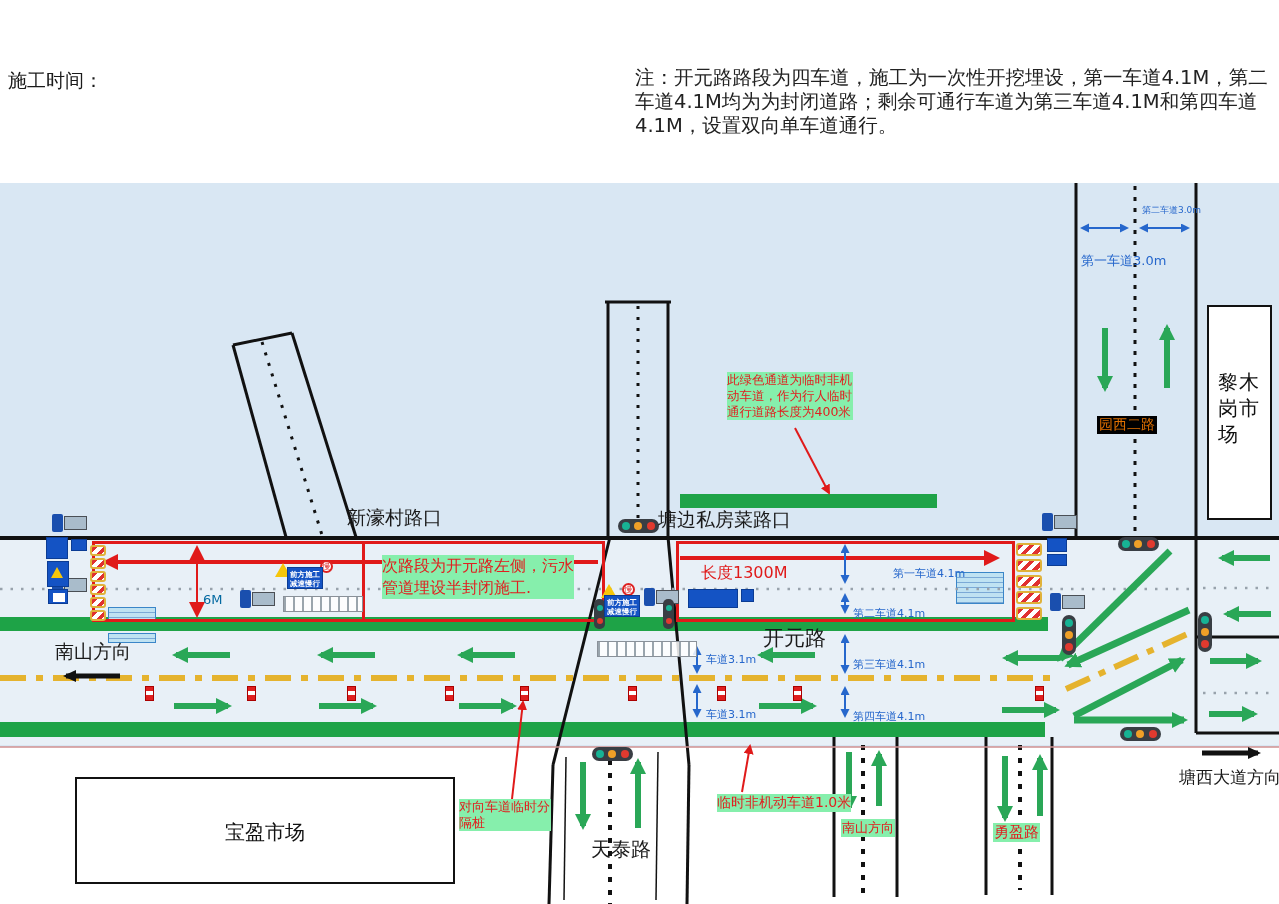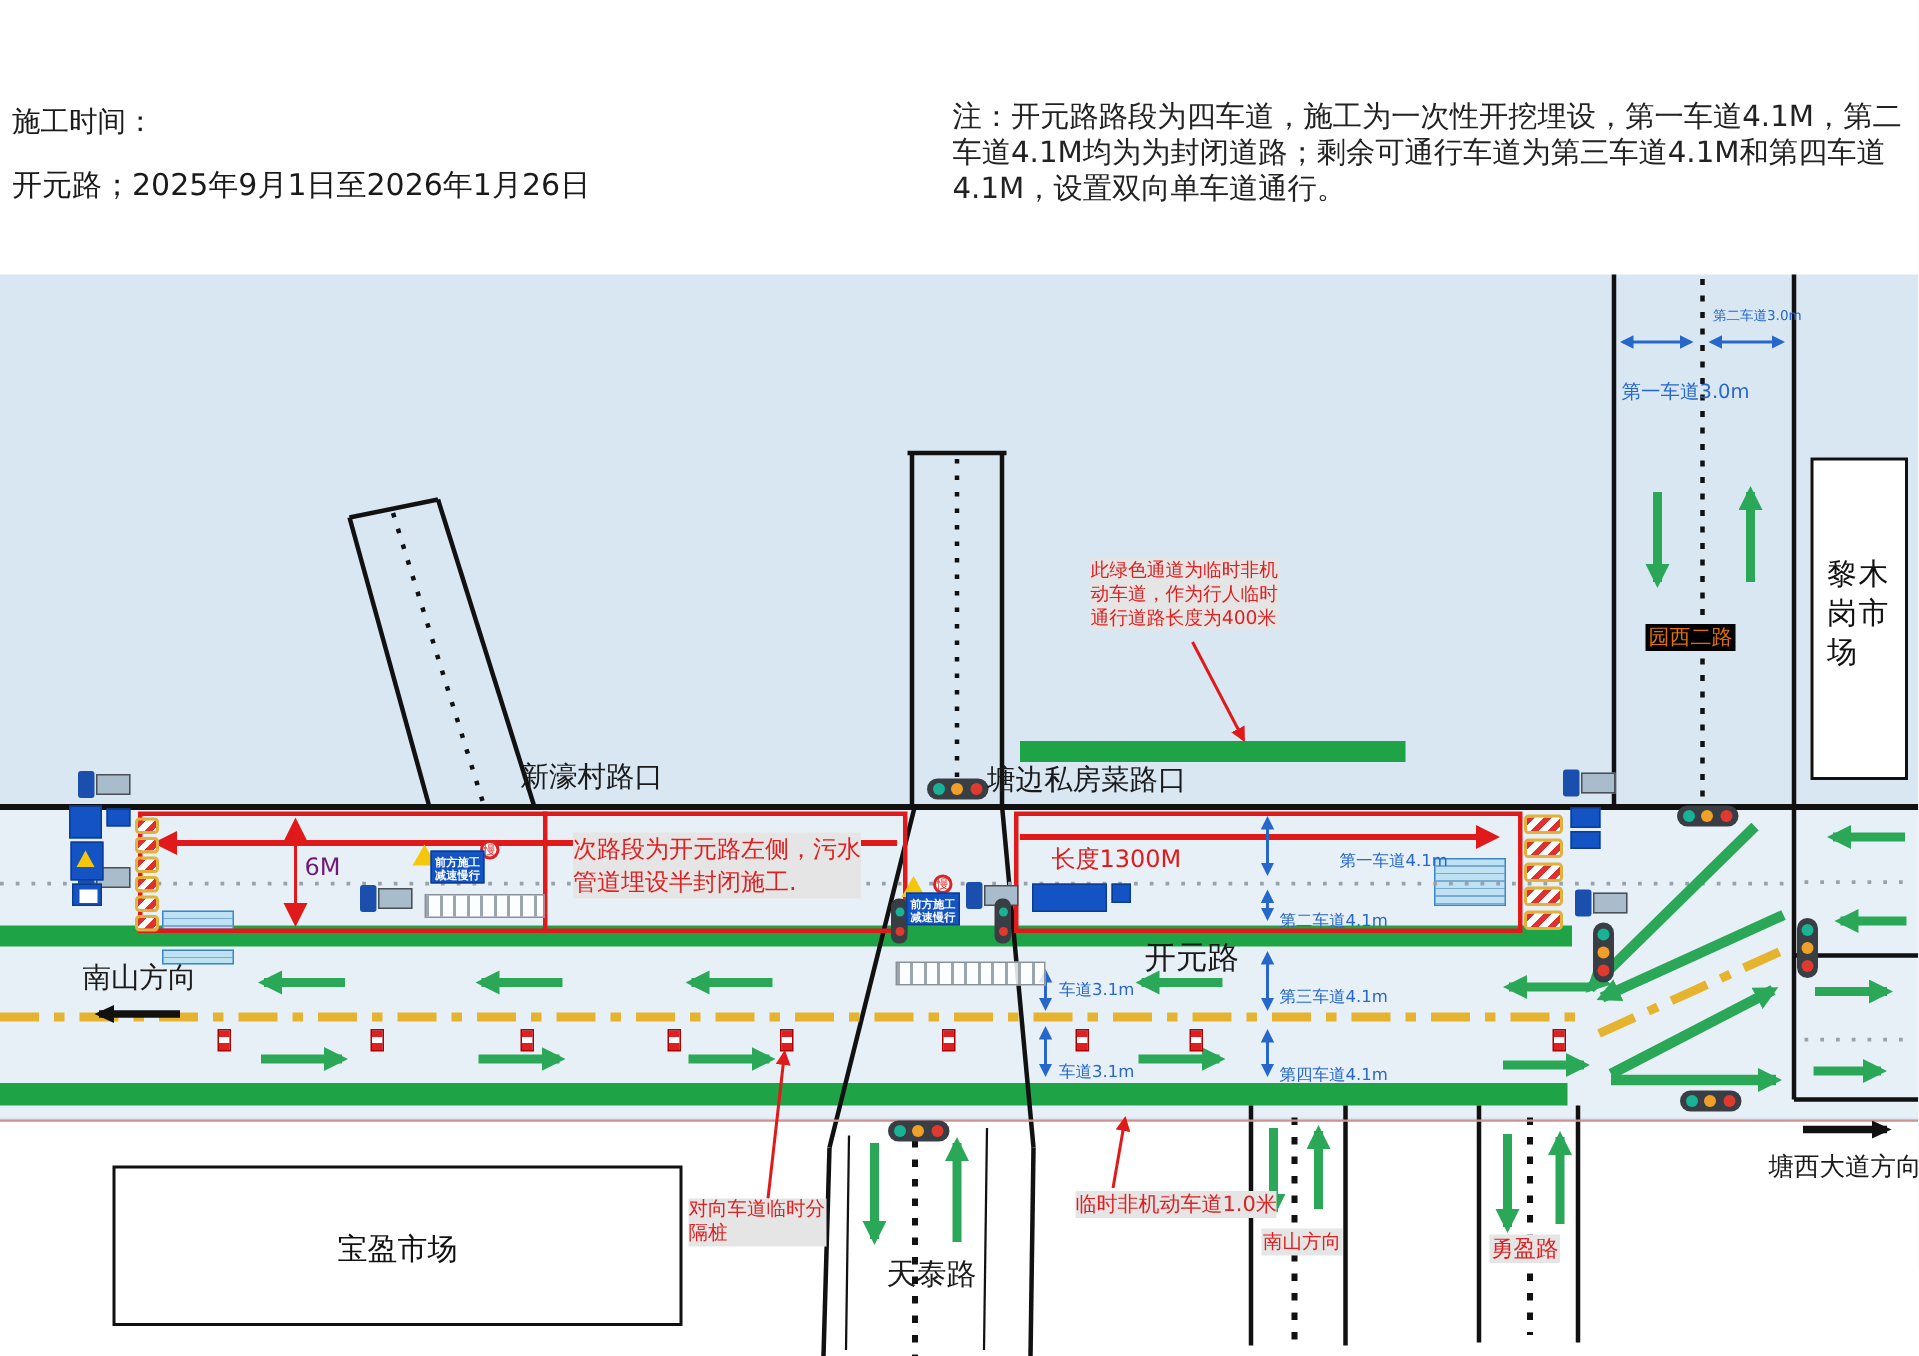--- a/index.html
+++ b/index.html
@@ -1,20 +1,20 @@
 <!DOCTYPE html>
 <html><head>
 <meta charset="utf-8">
 <style>
   html,body{margin:0;padding:0;background:#fff;}
   #stage{position:relative;width:1279px;height:904px;background:#fff;overflow:hidden;
          font-family:"DejaVu Sans","Liberation Sans",sans-serif;}
   .abs{position:absolute;}
   .lbl{position:absolute;color:#1a1a1a;white-space:nowrap;}
-  .ylbl{background:#e5e5e5;color:#e02020;}
+  .ylbl{background:#86efac;color:#e02020;}
   .bluetxt{color:#2667cc;}
   .bldg{position:absolute;background:#fff;border:2px solid #111;box-sizing:border-box;}
   .redrect{position:absolute;border:3px solid #e01a1a;box-sizing:border-box;}
   .panel{position:absolute;background:#bfe2f2;border:1px solid #3a86c8;box-sizing:border-box;
          background-image:repeating-linear-gradient(180deg,rgba(255,255,255,0) 0 4px,rgba(40,100,180,.45) 4px 5px);}
   .truck{position:absolute;width:36px;height:20px;}
   .truck .cab{position:absolute;left:0;top:1px;width:11px;height:18px;background:#1a4fae;border-radius:2px;}
   .truck .box{position:absolute;left:12px;top:3px;width:23px;height:14px;background:#a9bccb;border:1px solid #4a4f55;box-sizing:border-box;}
   .tl{position:absolute;background:#393e44;border-radius:8px;display:flex;align-items:center;justify-content:space-around;}
   .tl.h{width:37px;height:14px;padding:0 2px;}
@@ -36,21 +36,20 @@
   .slowcircle{position:absolute;width:13px;height:13px;border-radius:50%;background:#fff;border:2px solid #d22;
               box-sizing:border-box;color:#d22;font-size:8px;line-height:9px;text-align:center;}
   svg{position:absolute;left:0;top:0;}
 </style>
 </head>
 <body>
 
 <div id="stage">
 
   <div class="lbl" style="left:8px;top:68px;font-size:19px;">施工时间：</div>
-  <div class="lbl" style="left:8px;top:110px;font-size:20px;">开元路；2025年9月1日至2026年1月26日</div>
   <div class="abs" style="left:635px;top:66px;width:644px;font-size:19.5px;line-height:24px;color:#222;white-space:normal;">注：开元路路段为四车道，施工为一次性开挖埋设，第一车道4.1M，第二车道4.1M均为为封闭道路；剩余可通行车道为第三车道4.1M和第四车道4.1M，设置双向单车道通行。</div>
 
   <div class="abs" style="left:0;top:183px;width:1279px;height:564px;background:#d9e7f3;"></div>
   <div class="abs" style="left:0;top:540px;width:1279px;height:205px;background:#e8f0f7;"></div>
 
   <div class="abs" style="left:680px;top:494px;width:257px;height:14px;background:#1ea347;"></div>
   <div class="abs" style="left:0;top:617px;width:1048px;height:14px;background:#1ea347;"></div>
   <div class="abs" style="left:0;top:722px;width:1045px;height:15px;background:#1ea347;"></div>
 
   <div class="bldg" style="left:1207px;top:305px;width:65px;height:215px;">
@@ -295,21 +294,21 @@
       <div class="abs" style="left:4px;top:3px;width:12px;height:9px;background:#fff;"></div>
     </div>
   <div class="bsign" style="left:1047px;top:538px;width:20px;height:14px;"></div>
   <div class="bsign" style="left:1047px;top:554px;width:20px;height:12px;"></div>
 
   <div class="lbl" style="left:347px;top:505px;font-size:19px;">新濠村路口</div>
   <div class="lbl" style="left:658px;top:507px;font-size:19px;">塘边私房菜路口</div>
   <div class="abs ylbl" style="left:727px;top:372px;width:126px;font-size:12.5px;line-height:16px;">此绿色通道为临时非机动车道，作为行人临时通行道路长度为400米</div>
   <div class="abs ylbl" style="left:382px;top:555px;width:192px;font-size:16px;line-height:22px;">次路段为开元路左侧，污水管道埋设半封闭施工.</div>
   <div class="lbl" style="left:701px;top:563px;font-size:16px;color:#e01a1a;">长度1300M</div>
-  <div class="lbl" style="left:203px;top:568px;font-size:16px;color:#701a75;">6M</div>
+  <div class="lbl" style="left:203px;top:592px;font-size:13px;color:#0369a1;">6M</div>
   <div class="lbl bluetxt" style="left:853px;top:566px;font-size:11px;margin-left:40px;">第一车道4.1m</div>
   <div class="lbl bluetxt" style="left:853px;top:606px;font-size:11px;">第二车道4.1m</div>
   <div class="lbl bluetxt" style="left:853px;top:657px;font-size:11px;">第三车道4.1m</div>
   <div class="lbl bluetxt" style="left:853px;top:709px;font-size:11px;">第四车道4.1m</div>
   <div class="lbl bluetxt" style="left:706px;top:652px;font-size:11px;">车道3.1m</div>
   <div class="lbl bluetxt" style="left:706px;top:707px;font-size:11px;">车道3.1m</div>
   <div class="lbl bluetxt" style="left:1081px;top:204px;font-size:13px;margin-top:48px;">第一车道3.0m</div>
   <div class="lbl bluetxt" style="left:1142px;top:204px;font-size:9px;">第二车道3.0m</div>
   <div class="lbl" style="left:55px;top:639px;font-size:19px;">南山方向</div>
   <div class="lbl" style="left:763px;top:624px;font-size:21px;">开元路</div>

